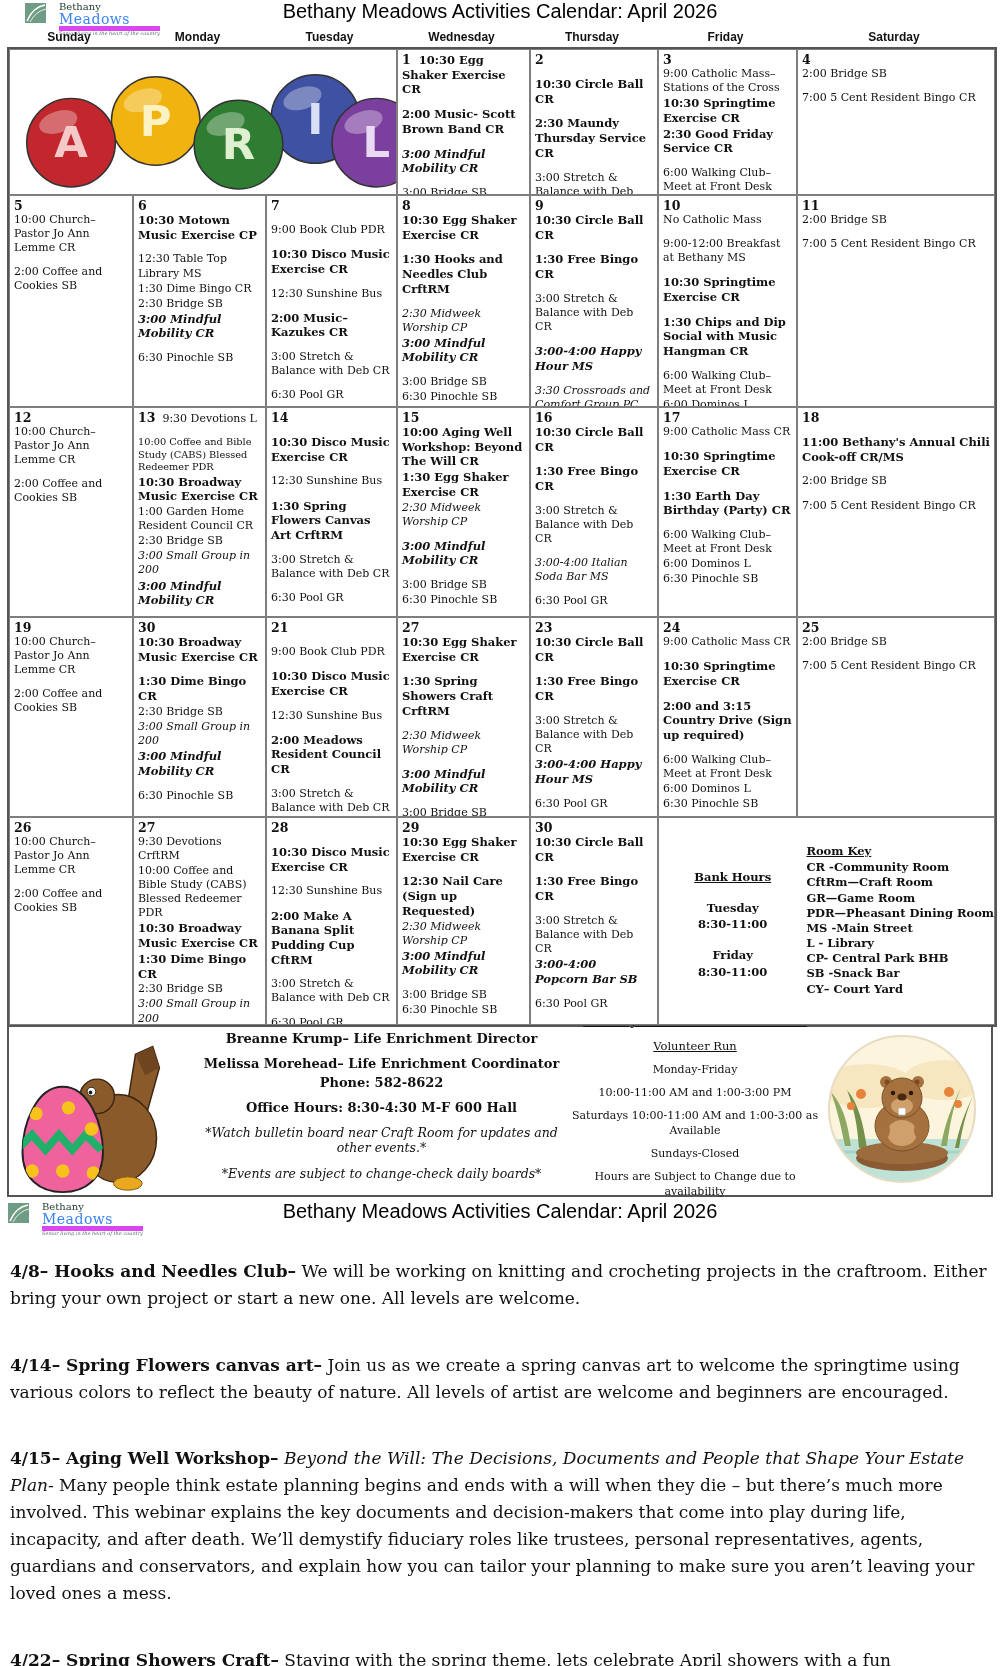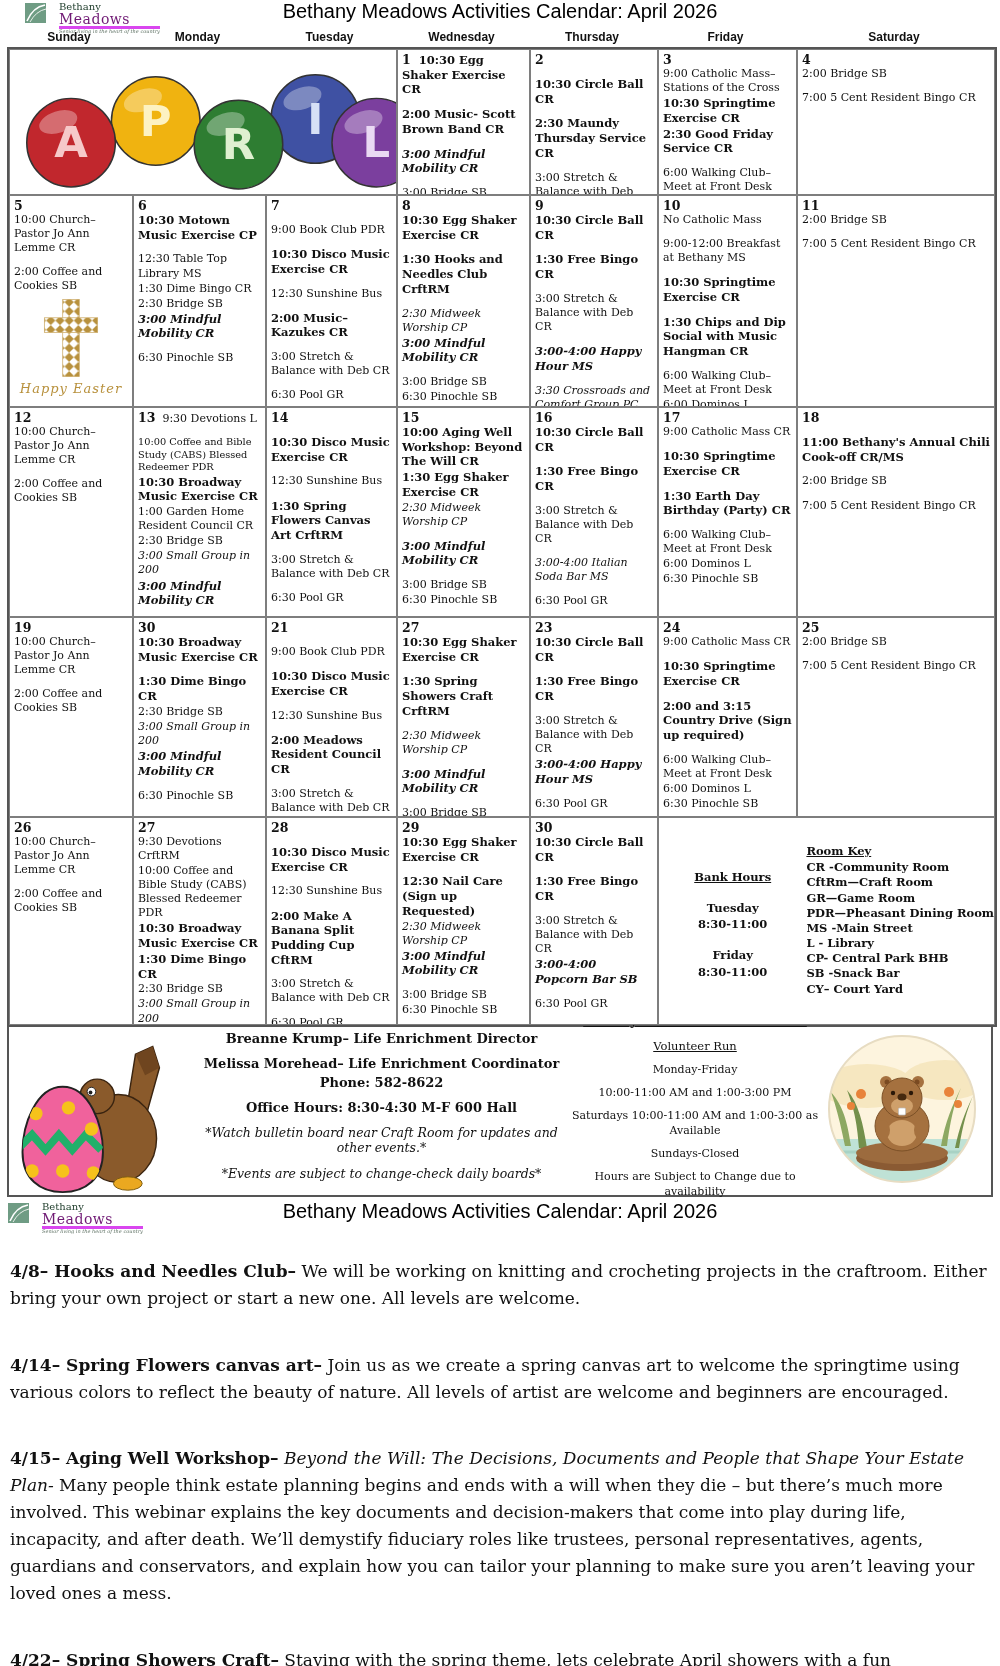--- a/index.html
+++ b/index.html
@@ -3,21 +3,21 @@
 <meta charset="utf-8">
 <style>
   html,body{margin:0;padding:0;background:#fff;}
   body{width:1000px;height:1666px;position:relative;font-family:"DejaVu Serif",serif;color:#111;overflow:hidden;}
   .hdr{position:relative;height:28px;}
   .page-title{text-align:center;font-family:"Liberation Sans",sans-serif;font-size:20px;color:#000;}
   .logo{position:absolute;display:flex;gap:10px;align-items:flex-start;}
   .logo1{left:25px;top:2px;}
   .logo-txt{line-height:1;}
   .logo-b{font-size:10px;color:#23402f;}
-  .logo-m{font-size:14px;color:#701a75;letter-spacing:0.5px;border-bottom:3px solid #d946ef;}
+  .logo-m{font-size:14px;color:#3b82f6;letter-spacing:0.5px;border-bottom:5px solid #d946ef;}
   .logo-tag{font-size:5px;font-style:italic;color:#5a6e60;}
   .weekdays{display:grid;grid-template-columns:124px 133px 131px 133px 128px 139px 198px;margin-left:7px;width:986px;font-family:"Liberation Sans",sans-serif;font-weight:bold;font-size:12px;text-align:center;padding:2px 0 3px 0;}
   .grid{display:grid;grid-template-columns:124px 133px 131px 133px 128px 139px 198px;grid-template-rows:146px 212px 210px 200px 208px;margin-left:7px;width:986px;border:2px solid #555;box-sizing:content-box;}
   .cell{border:1px solid #7e7e7e;padding:2px 4px 2px 4px;font-size:11px;line-height:1.28;overflow:hidden;position:relative;background:#fff;}
   .span3{grid-column:span 3;}
   .span2{grid-column:span 2;}
   .aprilcell{padding:0;}
   .daynum{font-weight:bold;font-size:12.5px;line-height:1.2;}
   .ev{margin:0 0 1px 0;}
   .ev.gap{margin-top:10px;}
@@ -120,30 +120,20 @@
     </div>
     <div class="cell">
       <div class="daynum">4</div>
       <div class="ev ">2:00 Bridge SB</div>
       <div class="ev  gap">7:00 5 Cent Resident Bingo CR</div>
     </div>
     <div class="cell">
       <div class="daynum">5</div>
       <div class="ev ">10:00 Church– Pastor Jo Ann Lemme CR</div>
       <div class="ev  gap">2:00 Coffee and Cookies SB</div>
-      <div class="easter"><svg width="68" height="82" viewBox="0 0 74 88">
-<defs>
-            <pattern id="cp" width="10" height="10" patternUnits="userSpaceOnUse">
-              <rect width="10" height="10" fill="#fff"></rect>
-              <path d="M5 0 L10 5 L5 10 L0 5 Z" fill="#b8913d"></path>
-            </pattern>
-          </defs>
-<rect x="28" y="2" width="18" height="84" fill="url(#cp)" stroke="#caa964" stroke-width="0.8"></rect>
-<rect x="8" y="22" width="58" height="16" fill="url(#cp)" stroke="#caa964" stroke-width="0.8"></rect>
-        </svg><div class="happy">Happy Easter</div></div>
     </div>
     <div class="cell">
       <div class="daynum">6</div>
       <div class="ev b">10:30 Motown Music Exercise CP</div>
       <div class="ev  gap">12:30 Table Top Library MS</div>
       <div class="ev ">1:30 Dime Bingo CR</div>
       <div class="ev ">2:30 Bridge SB</div>
       <div class="ev bi">3:00 Mindful Mobility CR</div>
       <div class="ev  gap">6:30 Pinochle SB</div>
     </div>

